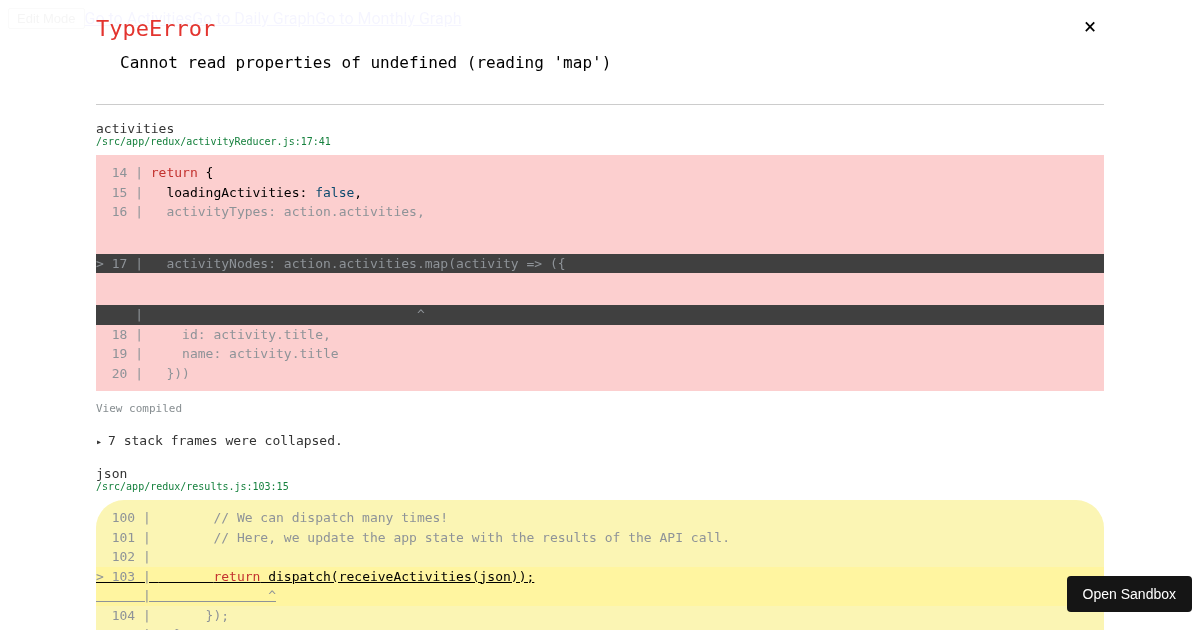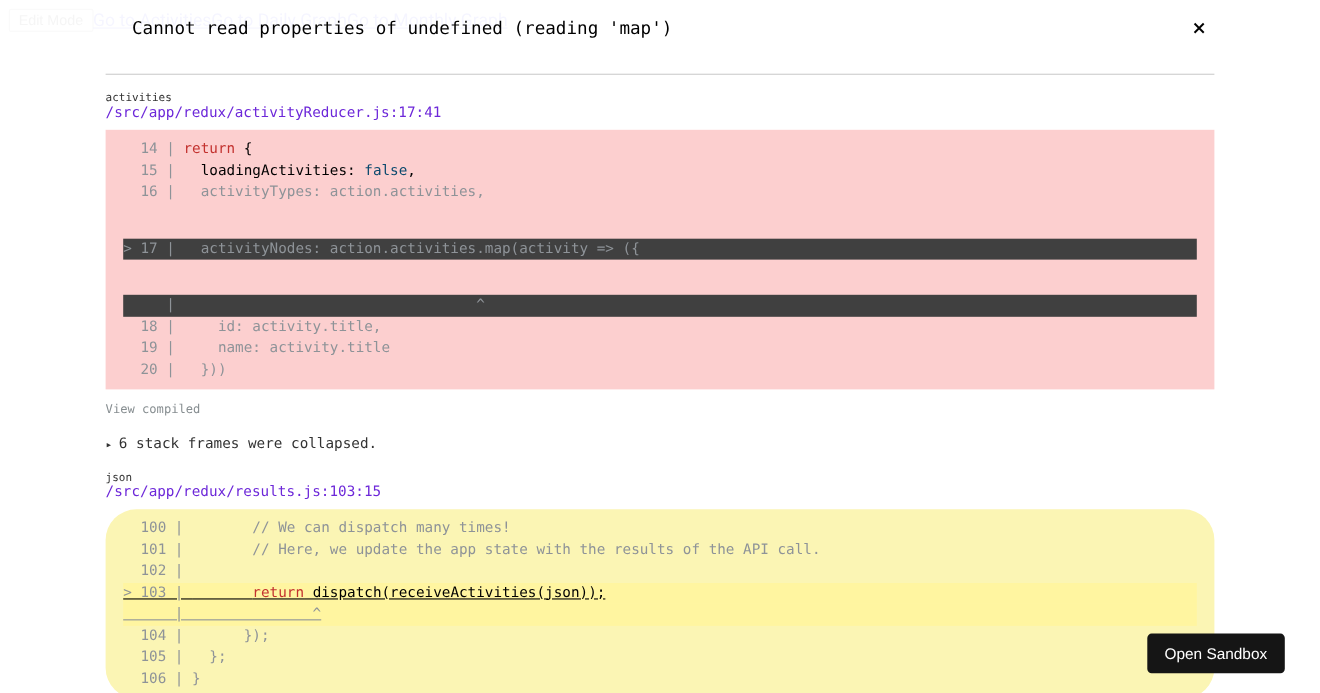--- a/index.html
+++ b/index.html
@@ -63,34 +63,34 @@
       margin-bottom: 32px;
       margin-left: 24px;
     }
     hr {
       border: none;
       border-top: 1px solid #ccc;
       margin-bottom: 16px;
     }
     .frame-func {
       font-family: Consolas, Menlo, monospace;
-      font-size: 10px;
+      font-size: 13px;
       color: #333;
     }
     .frame-file {
       font-family: Consolas, Menlo, monospace;
-      font-size: 13px;
-      color: #6d28d9;
+      font-size: 10px;
+      color: #15803d;
       margin-bottom: 8px;
     }
     .code-block {
       font-family: Consolas, Menlo, monospace;
       font-size: 13px;
       line-height: 1.5;
-      padding: 8px 16px;
+      padding: 8px 0;
       margin-bottom: 6px;
       white-space: pre;
     }
     .code-red { background: #fccfcf; }
     .code-yellow { background: #fbf5b4; border-radius: 28px; }
     .code-line { display: block; }
     .hl-red { background: #404040; display: block; margin-top: 32px; }
     .hl-yellow { background: #fff5a0; display: block; text-decoration: underline; }
     .gutter { color: #8e9398; }
     .k-return { color: #c3322f; }
@@ -110,21 +110,21 @@
       cursor: pointer;
       margin-bottom: 18px;
     }
     .collapsed::before {
       content: "▸ ";
       font-size: 10px;
     }
     .open-sandbox {
       position: absolute;
       bottom: 18px;
-      right: 32px;
+      right: 8px;
       background: #151515;
       color: #fff;
       border: none;
       padding: 10px 16px;
       font-size: 14px;
       border-radius: 4px;
       cursor: pointer;
     }
   </style>
 </head>
@@ -135,31 +135,32 @@
   <a class="nav-link">Go to Activities</a>
   <a class="nav-link">Go to Daily Graph</a>
   <a class="nav-link">Go to Monthly Graph</a>
 </div>
 
 <div class="overlay">
   <button class="close-btn">
     <span>×</span>
   </button>
 
+  <h1 class="error-title">TypeError</h1>
   <div class="error-msg">Cannot read properties of undefined (reading 'map')</div>
   <hr>
 
   <div class="frame-func">activities</div>
   <div class="frame-file">/src/app/redux/activityReducer.js:17:41</div>
 
   <div class="code-block code-red"><span class="code-line"><span class="gutter">  14 | </span><span class="k-return">return</span><span> {</span></span><span class="code-line"><span class="gutter">  15 | </span><span>  loadingActivities: </span><span class="k-false">false</span><span>,</span></span><span class="code-line gutter">  16 |   activityTypes: action.activities,</span><span class="hl-red gutter">&gt; 17 |   activityNodes: action.activities.map(activity =&gt; ({</span><span class="hl-red gutter">     |                                   ^</span><span class="code-line gutter">  18 |     id: activity.title,</span><span class="code-line gutter">  19 |     name: activity.title</span><span class="code-line gutter">  20 |   }))</span></div>
 
   <span class="view-compiled">View compiled</span>
 
-  <div class="collapsed">6 stack frames were collapsed.</div>
+  <div class="collapsed">7 stack frames were collapsed.</div>
 
   <div class="frame-func">json</div>
   <div class="frame-file">/src/app/redux/results.js:103:15</div>
 
   <div class="code-block code-yellow"><span class="code-line gutter">  100 |        // We can dispatch many times!</span><span class="code-line gutter">  101 |        // Here, we update the app state with the results of the API call.</span><span class="code-line gutter">  102 | </span><span class="hl-yellow"><span class="gutter">&gt; 103 | </span><span>       </span><span class="k-return">return</span><span> dispatch(receiveActivities(json));</span></span><span class="hl-yellow gutter">      |               ^</span><span class="code-line gutter">  104 |       });</span><span class="code-line gutter">  105 |   };</span><span class="code-line gutter">  106 | }</span></div>
 
   <span class="view-compiled">View compiled</span>
 
   
 </div>

